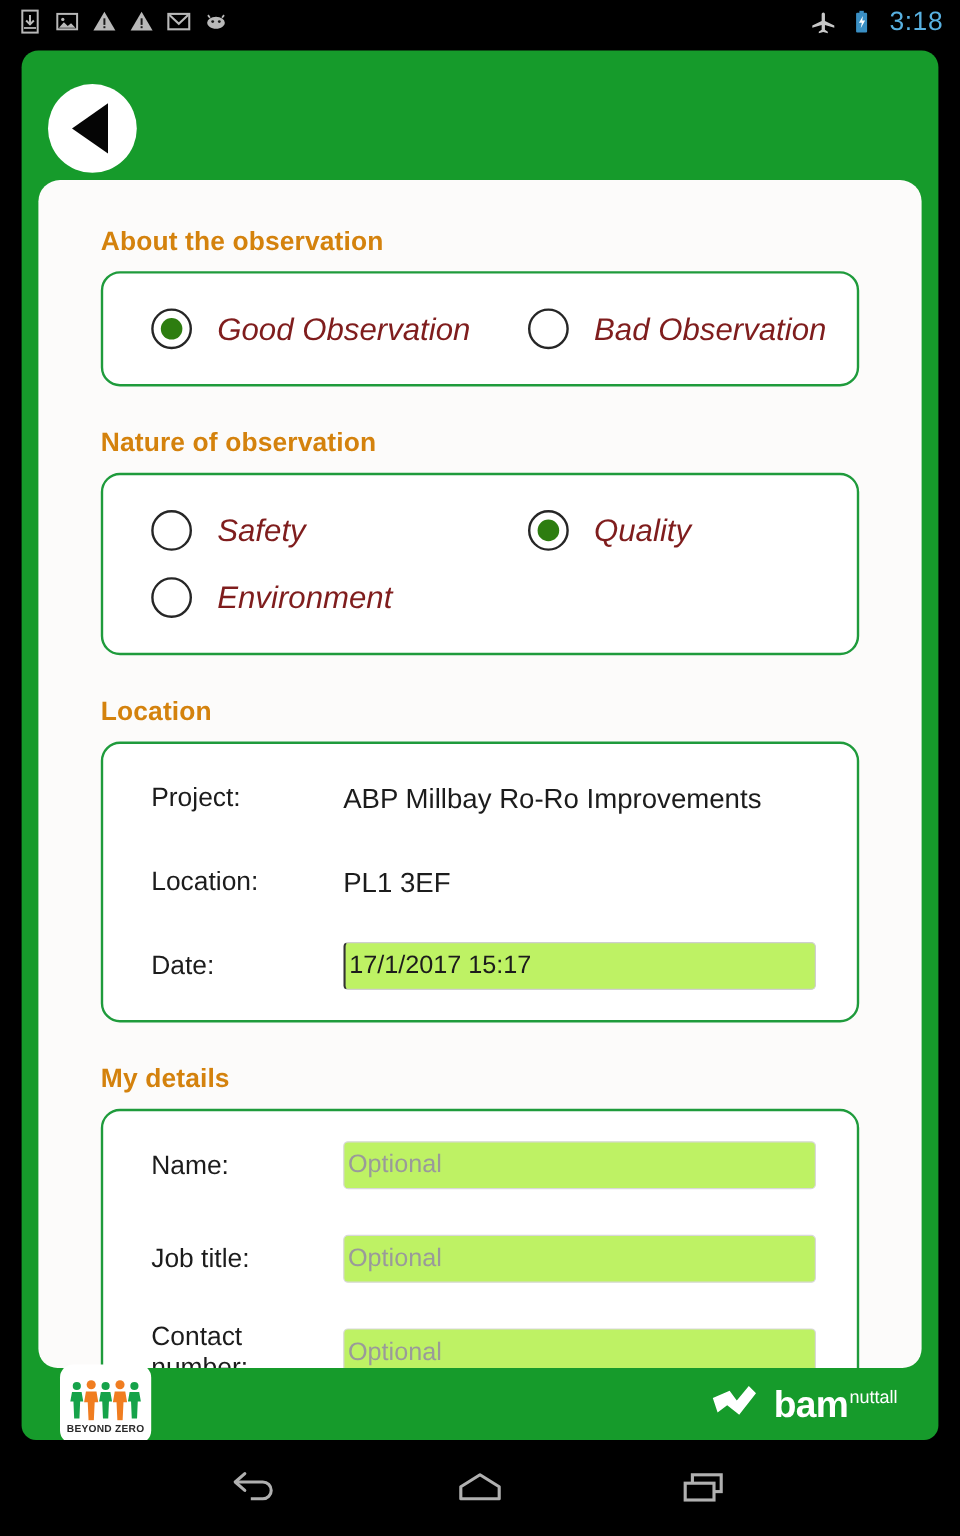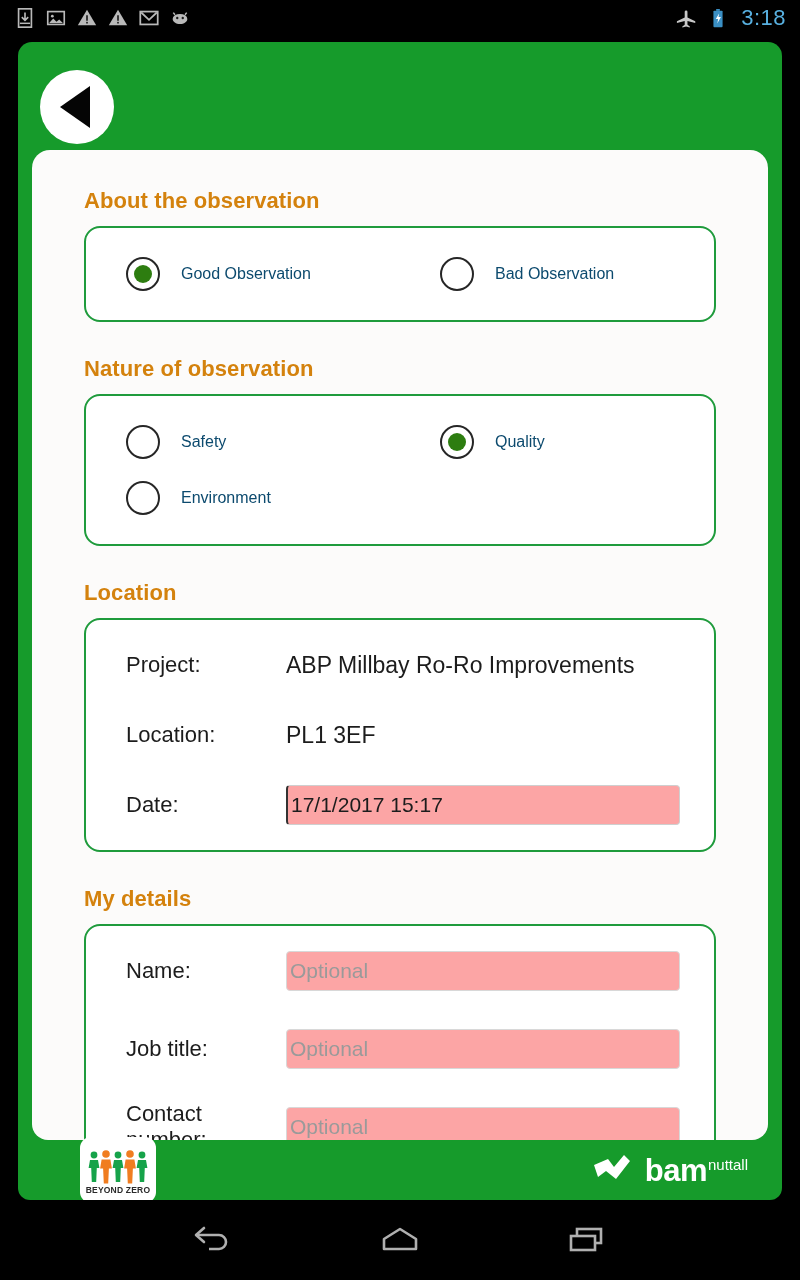--- a/index.html
+++ b/index.html
@@ -161,22 +161,23 @@
   }
   .radio-circle.on::after {
     content: "";
     width: 18px;
     height: 18px;
     border-radius: 50%;
     background: #2d7d10;
   }
   .radio-label {
     margin-left: 21px;
-    font-size: 16px;
-    color: #0c4a6e;
+    font-size: 26px;
+    color: #7f1d1d;
+    font-style: italic;
   }
 
   
   .field-row {
     display: flex;
     align-items: center;
     padding: 0 0 0 40px;
     min-height: 54px;
   }
   .field-label {
@@ -188,21 +189,21 @@
   .field-label.wide { width: 160px; }
   .field-static {
     font-size: 23px;
     color: #1c1c1c;
   }
   .text-input {
     width: 394px;
     height: 40px;
     border: 1px solid #d8d8d8;
     border-radius: 4px;
-    background: #fca5a5;
+    background: #bef264;
     font-size: 21px;
     font-family: "Liberation Sans", "DejaVu Sans", sans-serif;
     color: #1c1c1c;
     padding: 0 0 0 3px;
     outline: none;
   }
   .text-input::placeholder { color: #9a9a9a; }
   .text-input.focused {
     border-color: #cfcfcf;
     border-left: 2px solid #333;
@@ -225,21 +226,20 @@
   .beyond-zero {
     width: 76px;
     height: 66px;
     background: #ffffff;
     border-radius: 11px;
     display: flex;
     flex-direction: column;
     align-items: center;
     justify-content: center;
     padding: 5px 4px 3px 4px;
-    margin-left: 30px;
   }
   .bz-people {
     display: flex;
     align-items: flex-end;
     gap: 2px;
     height: 36px;
   }
   .bz-text {
     font-size: 8.5px;
     font-weight: bold;

